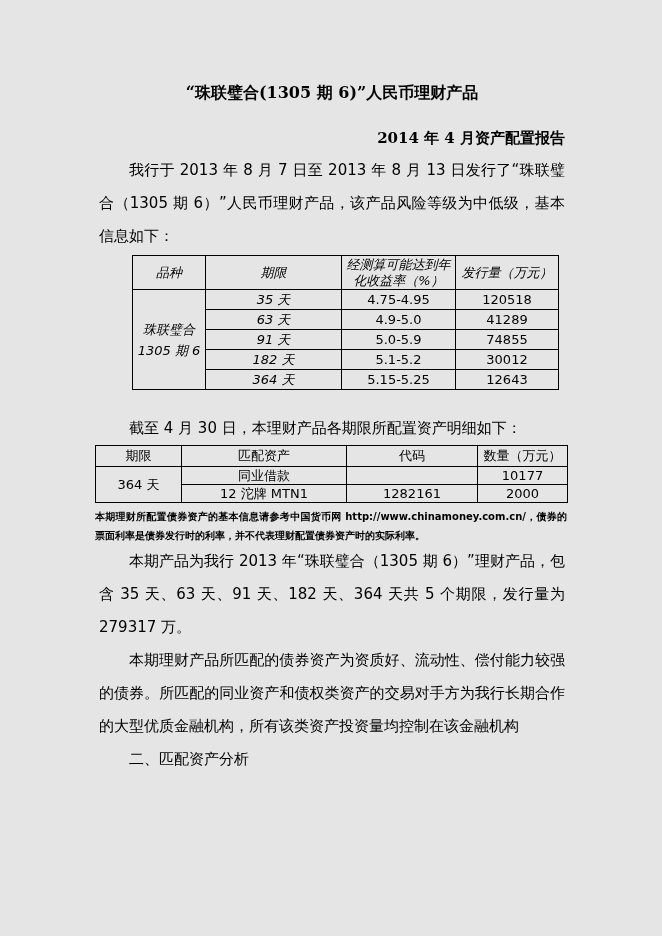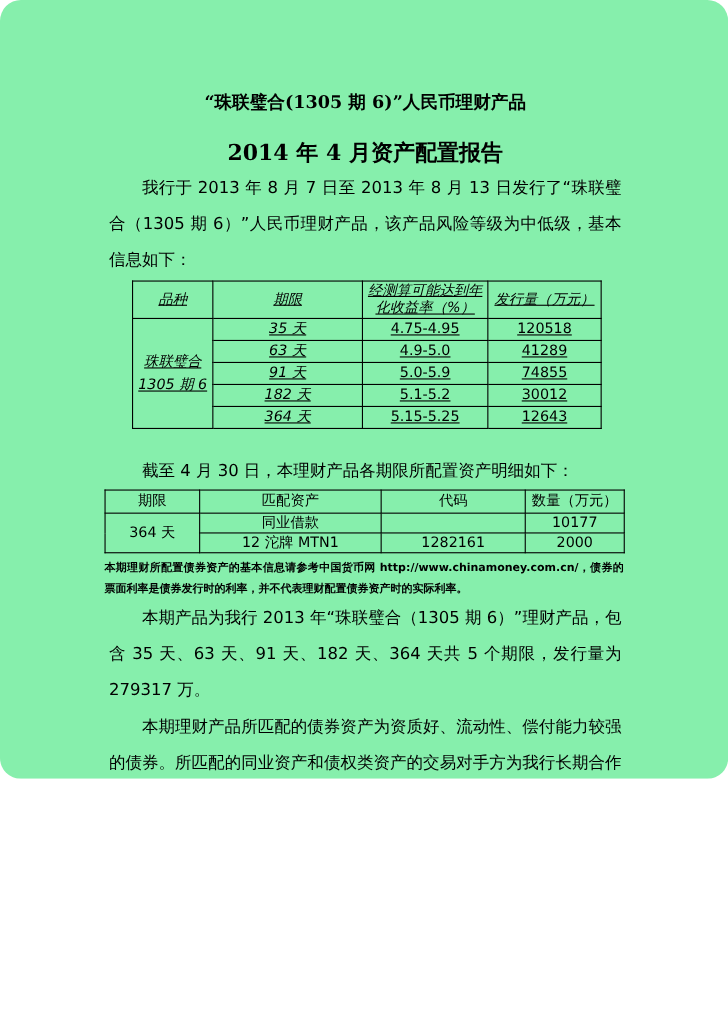--- a/index.html
+++ b/index.html
@@ -1,48 +1,47 @@
 <!DOCTYPE html>
 <html><head>
 <meta charset="utf-8">
 <style>
   html, body { margin:0; padding:0; background:#ffffff; }
   .page {
     position:relative;
     width:662px;
-    height:708px;
-    background:#86efac;
+    height:936px;
+    background:#e5e5e5;
     color:#000000;
     font-family:"DejaVu Sans", sans-serif;
     overflow:hidden;
-    border-radius:19px;
   }
   .content { position:absolute; left:99px; top:80px; width:466px; }
 
   .doc-title {
     font-size:16px; font-weight:bold; text-align:center;
     line-height:26px; margin:0 0 19px 0;
     font-family:"DejaVu Serif", serif;
   }
   .doc-subtitle {
-    font-size:20px; font-weight:bold; text-align:center;
+    font-size:15px; font-weight:bold; text-align:right;
     line-height:26px; margin:0 0 3px 0;
     font-family:"DejaVu Serif", serif;
   }
 
   .body-line {
     font-size:15px; line-height:33px; margin:0;
     text-align:justify;
   }
   .indent { text-indent:30px; }
 
   table { border-collapse:collapse; color:#000; }
   th, td { border:1px solid #000; text-align:center; font-weight:normal; padding:0 2px; box-sizing:border-box; }
 
-  .t1 { width:426px; margin:2px 0 0 21px; font-size:13px; table-layout:fixed;text-decoration:underline; }
+  .t1 { width:426px; margin:2px 0 0 33px; font-size:13px; table-layout:fixed; }
   .t1 th { height:34px; line-height:16px; font-style:italic; vertical-align:middle; }
   .t1 td { height:19px; line-height:19px; }
   .t1 .cjk { font-style:italic; }
   .t1 .col-a { width:73px; }
   .t1 .col-b { width:136px; }
   .t1 .col-c { width:114px; }
   .t1 .col-d { width:103px; }
   .t1 .product-cell { line-height:21px; }
 
   .alloc-intro { margin-top:22px; }

